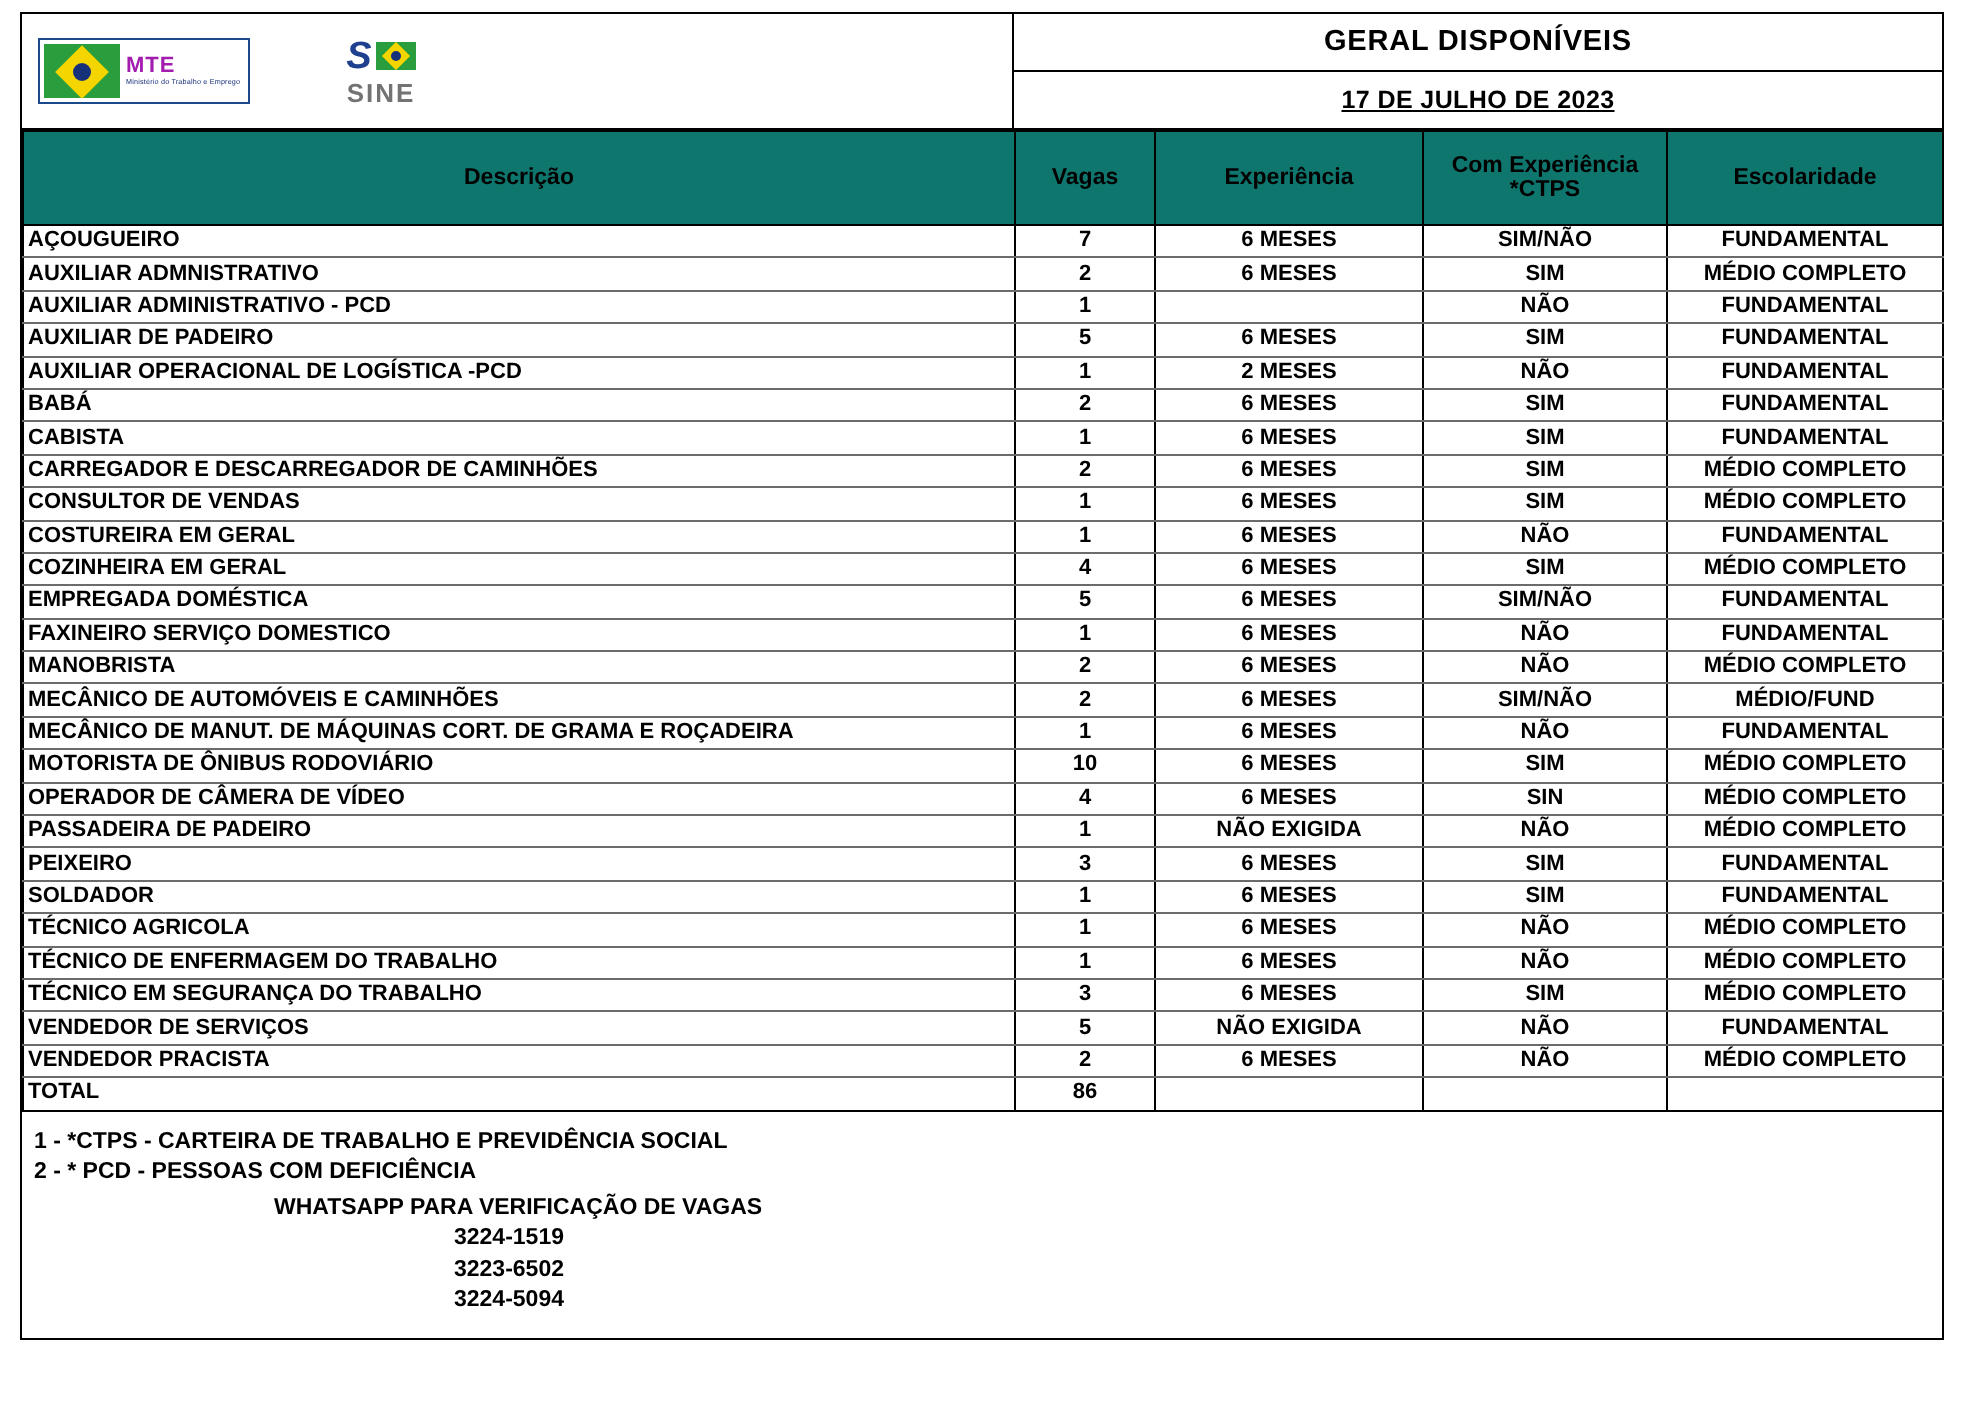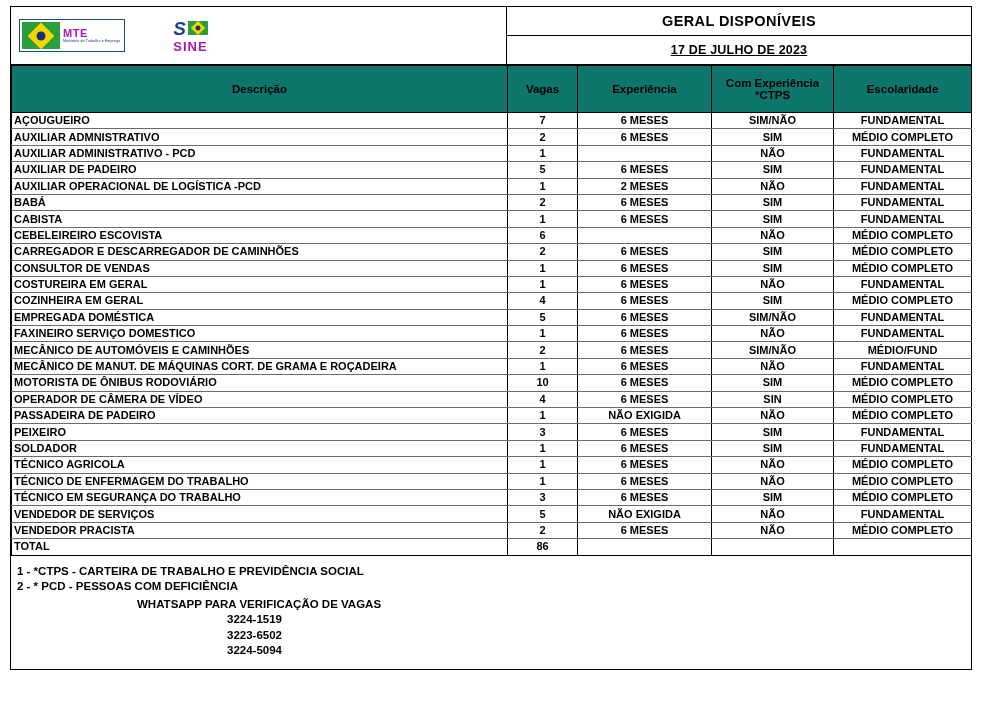--- a/index.html
+++ b/index.html
@@ -163,21 +163,21 @@
     position: absolute;
     left: 50%; top: 50%;
     width: 5px; height: 5px;
     border-radius: 50%;
     background: #17307a;
     transform: translate(-50%,-50%);
   }
   .sine-word {
     font-weight: bold;
     font-size: 13px;
-    color: #a21caf;
+    color: #737373;
     letter-spacing: 1px;
     margin-top: 2px;
   }
 
   
   table.vagas {
     border-collapse: collapse;
     width: 100%;
     table-layout: fixed;
   }
@@ -332,27 +332,20 @@
             <td class="ctr">FUNDAMENTAL</td>
           </tr>
           <tr>
             <td class="desc">CABISTA</td>
             <td class="ctr">1</td>
             <td class="ctr">6 MESES</td>
             <td class="ctr">SIM</td>
             <td class="ctr">FUNDAMENTAL</td>
           </tr>
           <tr>
-            <td class="desc">CEBELEIREIRO ESCOVISTA</td>
-            <td class="ctr">6</td>
-            <td class="ctr"></td>
-            <td class="ctr">NÃO</td>
-            <td class="ctr">MÉDIO COMPLETO</td>
-          </tr>
-          <tr>
             <td class="desc">CARREGADOR E DESCARREGADOR DE CAMINHÕES</td>
             <td class="ctr">2</td>
             <td class="ctr">6 MESES</td>
             <td class="ctr">SIM</td>
             <td class="ctr">MÉDIO COMPLETO</td>
           </tr>
           <tr>
             <td class="desc">CONSULTOR DE VENDAS</td>
             <td class="ctr">1</td>
             <td class="ctr">6 MESES</td>
@@ -379,20 +372,27 @@
             <td class="ctr">6 MESES</td>
             <td class="ctr">SIM/NÃO</td>
             <td class="ctr">FUNDAMENTAL</td>
           </tr>
           <tr>
             <td class="desc">FAXINEIRO SERVIÇO DOMESTICO</td>
             <td class="ctr">1</td>
             <td class="ctr">6 MESES</td>
             <td class="ctr">NÃO</td>
             <td class="ctr">FUNDAMENTAL</td>
+          </tr>
+          <tr>
+            <td class="desc">MANOBRISTA</td>
+            <td class="ctr">2</td>
+            <td class="ctr">6 MESES</td>
+            <td class="ctr">NÃO</td>
+            <td class="ctr">MÉDIO COMPLETO</td>
           </tr>
           <tr>
             <td class="desc">MECÂNICO DE AUTOMÓVEIS E CAMINHÕES</td>
             <td class="ctr">2</td>
             <td class="ctr">6 MESES</td>
             <td class="ctr">SIM/NÃO</td>
             <td class="ctr">MÉDIO/FUND</td>
           </tr>
           <tr>
             <td class="desc">MECÂNICO DE MANUT. DE MÁQUINAS CORT. DE GRAMA E ROÇADEIRA</td>

